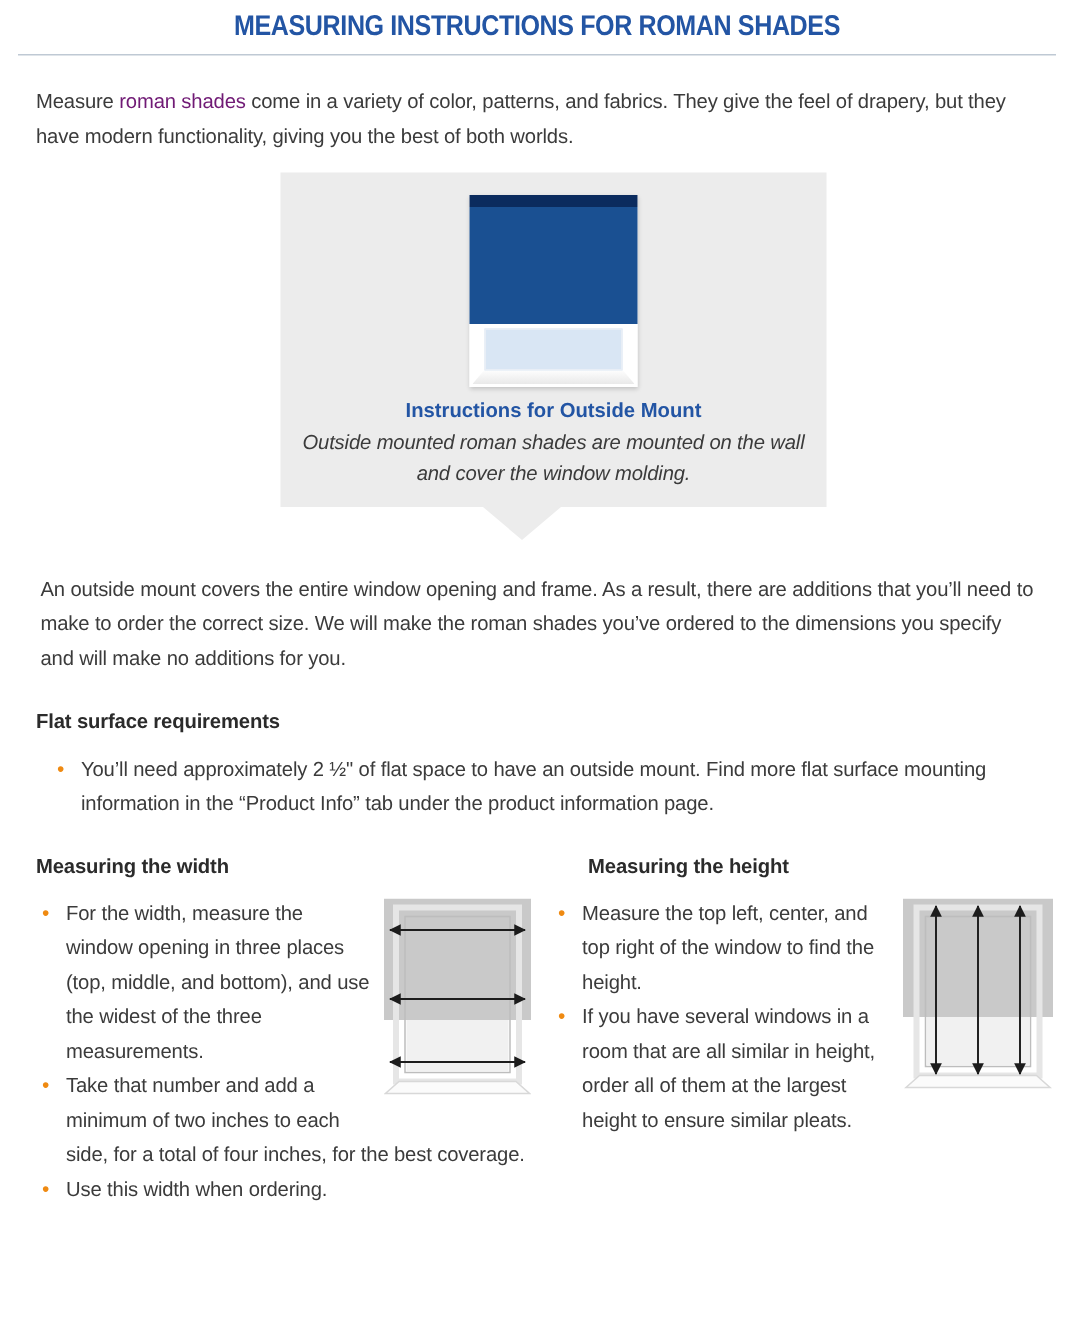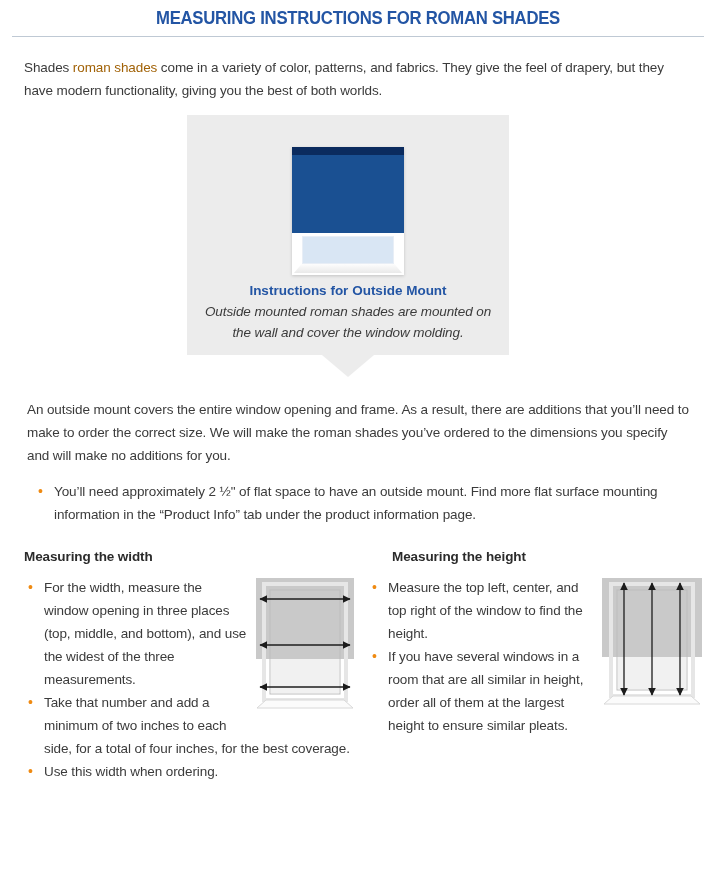--- a/index.html
+++ b/index.html
@@ -22,28 +22,28 @@
     transform:scaleX(0.88); transform-origin:center;
     white-space:nowrap;
   }
   .header-rule { border:none; border-top:1px solid #bfc9d4; margin:7px 0 0 0; }
 
   
   .intro {
     margin:19px 12px 0 12px;
     font-size:13.5px; line-height:23px; letter-spacing:-0.1px;
   }
-  a.inline-link { color:#a16207; text-decoration:none; }
+  a.inline-link { color:#701a75; text-decoration:none; }
 
   
   .callout {
     margin:13px 0 0 175px;
-    width:322px;
+    width:364px;
     background:#ececec;
-    padding:32px 0 12px 0;
+    padding:15px 0 12px 0;
     text-align:center;
     box-sizing:border-box;
   }
   .shade-img {
     width:112px; height:128px; margin:0 auto;
     box-shadow:0 1px 3px rgba(0,0,0,0.18);
     background:#ffffff;
   }
   .shade-headrail { height:8px; background:#0b2b5e; }
   .shade-body { height:78px; background:#1a5092; }
@@ -109,39 +109,40 @@
   
 </style>
 </head>
 <body>
 
 <div class="content">
 
   <h1 class="page-title">MEASURING INSTRUCTIONS FOR ROMAN SHADES</h1>
   <hr class="header-rule">
 
-  <p class="intro"><span>Shades </span><a href="#" class="inline-link">roman shades</a><span> come in a variety of color, patterns, and fabrics. They give the feel of drapery, but they have modern functionality, giving you the best of both worlds.</span></p>
+  <p class="intro"><span>Measure </span><a href="#" class="inline-link">roman shades</a><span> come in a variety of color, patterns, and fabrics. They give the feel of drapery, but they have modern functionality, giving you the best of both worlds.</span></p>
 
   <div class="callout">
     <div class="shade-img">
       <div class="shade-headrail"></div>
       <div class="shade-body"></div>
       <div class="shade-window">
         <div class="shade-pane"></div>
         <div class="shade-sill"></div>
       </div>
     </div>
     <a href="#" class="callout-link">Instructions for Outside Mount</a>
     <p class="callout-desc">Outside mounted roman shades are mounted on the wall and cover the window molding.</p>
   </div>
   <div class="callout-arrow"></div>
 
 
   <p class="body-paragraph">An outside mount covers the entire window opening and frame. As a result, there are additions that you’ll need to make to order the correct size. We will make the roman shades you’ve ordered to the dimensions you specify and will make no additions for you.</p>
 
+  <h3 class="sub-heading">Flat surface requirements</h3>
 
   <ul class="bullets" style="margin-left:12px;">
     <li>You’ll need approximately 2 ½" of flat space to have an outside mount. Find more flat surface mounting information in the “Product Info” tab under the product information page.</li>
   </ul>
 
   <div class="columns">
 
     <div class="col-left">
       <h3 class="sub-heading" style="margin:0;">Measuring the width</h3>
       <div class="col-body">

